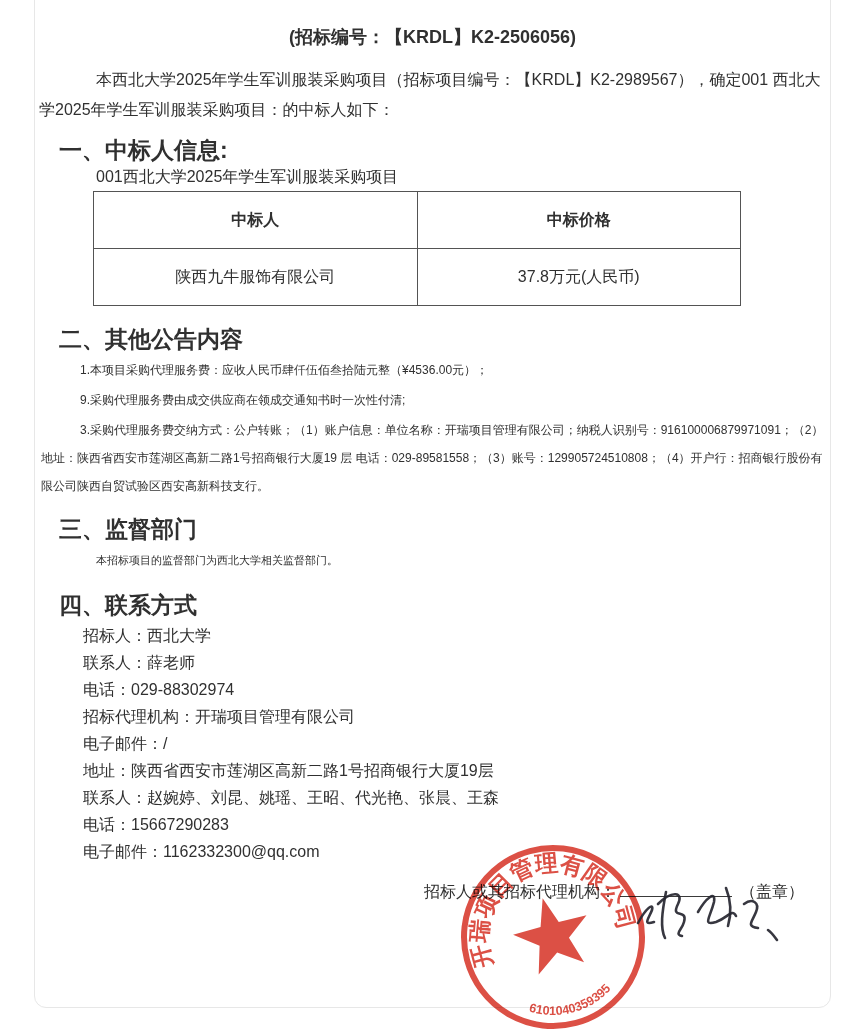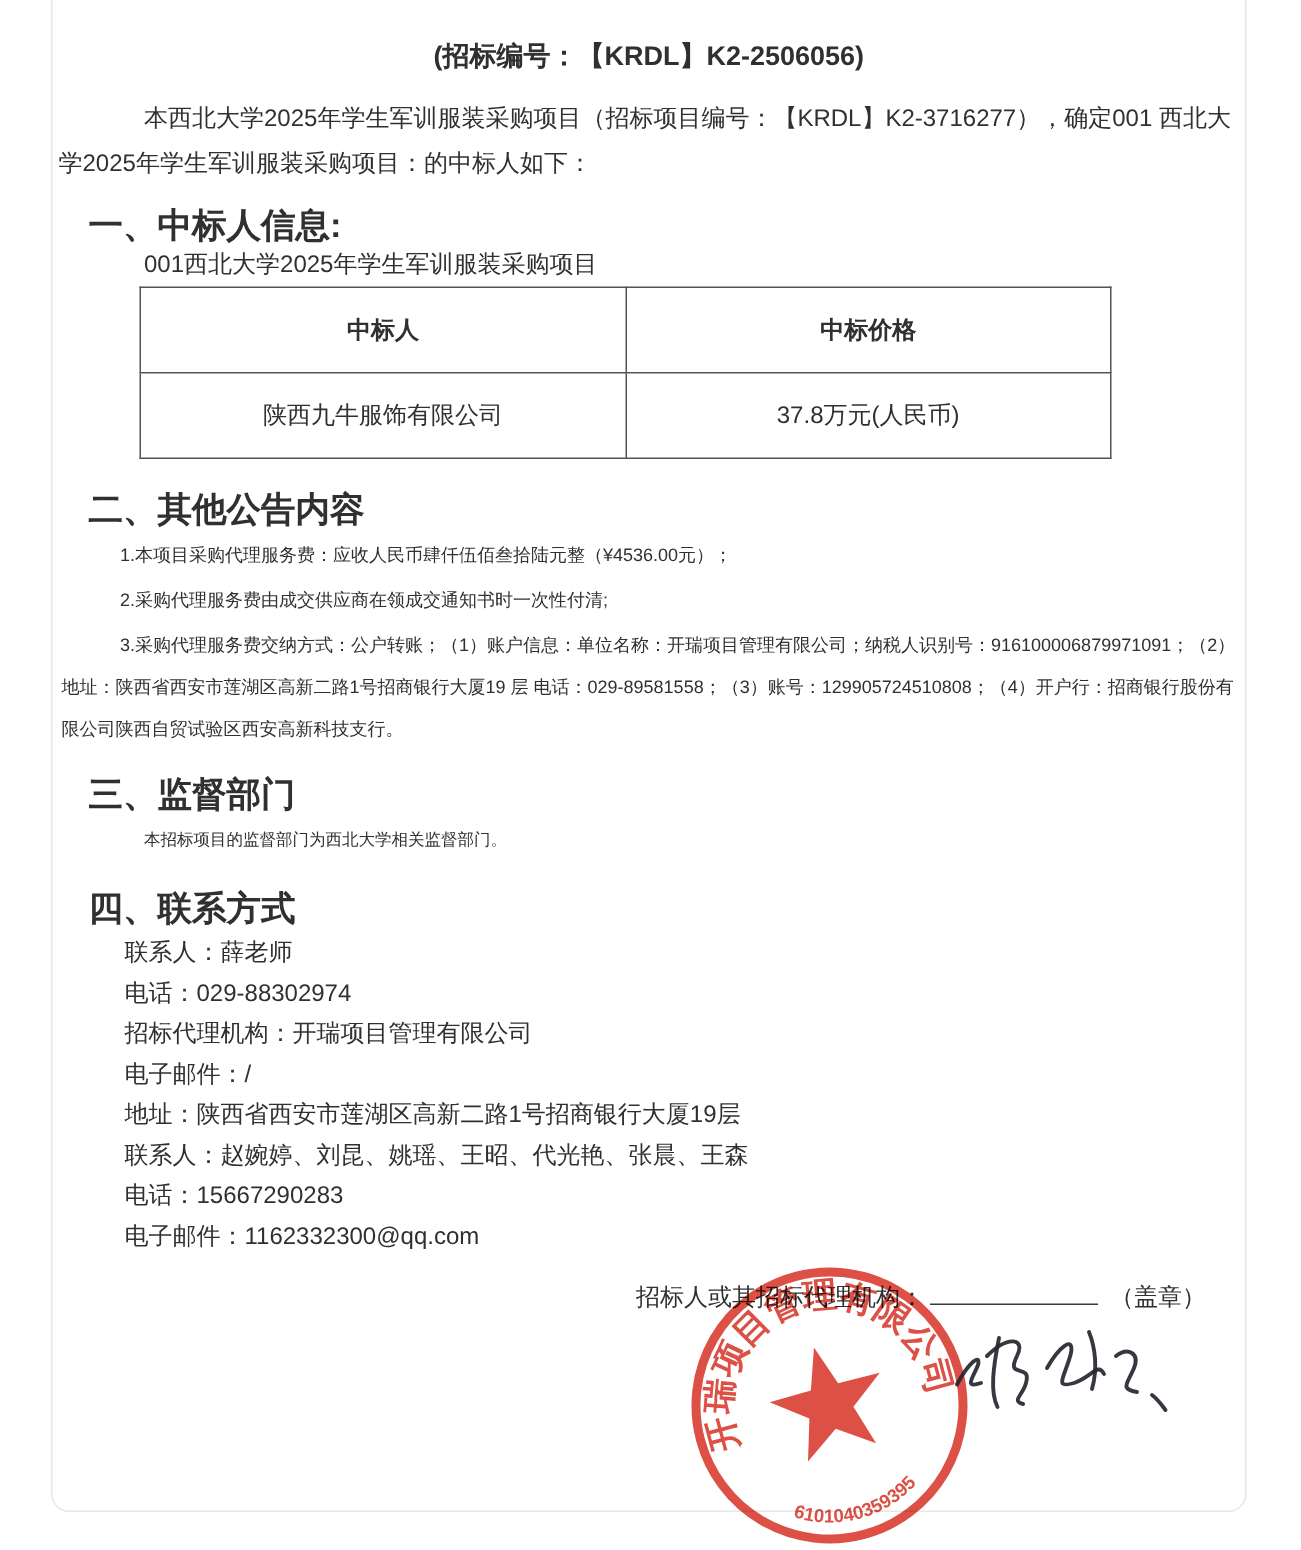--- a/index.html
+++ b/index.html
@@ -43,21 +43,21 @@
   .scribble{position:absolute;left:632px;top:878px;width:150px;height:75px;pointer-events:none;}
   .scribble path{fill:none;stroke:#262630;stroke-width:2.6;stroke-linecap:round;stroke-linejoin:round;opacity:.92;}
 </style>
 </head>
 <body>
 
 <div class="card">
 
   <h1 class="doc-title">(招标编号：【KRDL】K2-2506056)</h1>
 
-  <p class="intro">本西北大学2025年学生军训服装采购项目（招标项目编号：【KRDL】K2-3716277），确定001 西北大学2025年学生军训服装采购项目：的中标人如下：</p>
+  <p class="intro">本西北大学2025年学生军训服装采购项目（招标项目编号：【KRDL】K2-2989567），确定001 西北大学2025年学生军训服装采购项目：的中标人如下：</p>
 
   <h2 class="sec-heading h-winner">一、中标人信息:</h2>
   <div class="project-label">001西北大学2025年学生军训服装采购项目</div>
 
   <table class="award-table">
     <thead>
       <tr>
         <th>中标人</th>
         <th>中标价格</th>
       </tr>
@@ -65,28 +65,29 @@
     <tbody>
       <tr>
         <td>陕西九牛服饰有限公司</td>
         <td>37.8万元(人民币)</td>
       </tr>
     </tbody>
   </table>
 
   <h2 class="sec-heading h-other">二、其他公告内容</h2>
   <p class="notice-item notice-first">1.本项目采购代理服务费：应收人民币肆仟伍佰叁拾陆元整（¥4536.00元）；</p>
-  <p class="notice-item">2.采购代理服务费由成交供应商在领成交通知书时一次性付清;</p>
+  <p class="notice-item">9.采购代理服务费由成交供应商在领成交通知书时一次性付清;</p>
   <p class="notice-item">3.采购代理服务费交纳方式：公户转账；（1）账户信息：单位名称：开瑞项目管理有限公司；纳税人识别号：916100006879971091；（2）地址：陕西省西安市莲湖区高新二路1号招商银行大厦19 层 电话：029-89581558；（3）账号：129905724510808；（4）开户行：招商银行股份有限公司陕西自贸试验区西安高新科技支行。</p>
 
   <h2 class="sec-heading h-sup">三、监督部门</h2>
   <p class="sup-body">本招标项目的监督部门为西北大学相关监督部门。</p>
 
   <h2 class="sec-heading h-contact">四、联系方式</h2>
   <div class="contact-list">
+    <div class="contact-line">招标人：西北大学</div>
     <div class="contact-line">联系人：薛老师</div>
     <div class="contact-line">电话：029-88302974</div>
     <div class="contact-line">招标代理机构：开瑞项目管理有限公司</div>
     <div class="contact-line">电子邮件：/</div>
     <div class="contact-line">地址：陕西省西安市莲湖区高新二路1号招商银行大厦19层</div>
     <div class="contact-line">联系人：赵婉婷、刘昆、姚瑶、王昭、代光艳、张晨、王森</div>
     <div class="contact-line">电话：15667290283</div>
     <div class="contact-line">电子邮件：1162332300@qq.com</div>
   </div>
 

